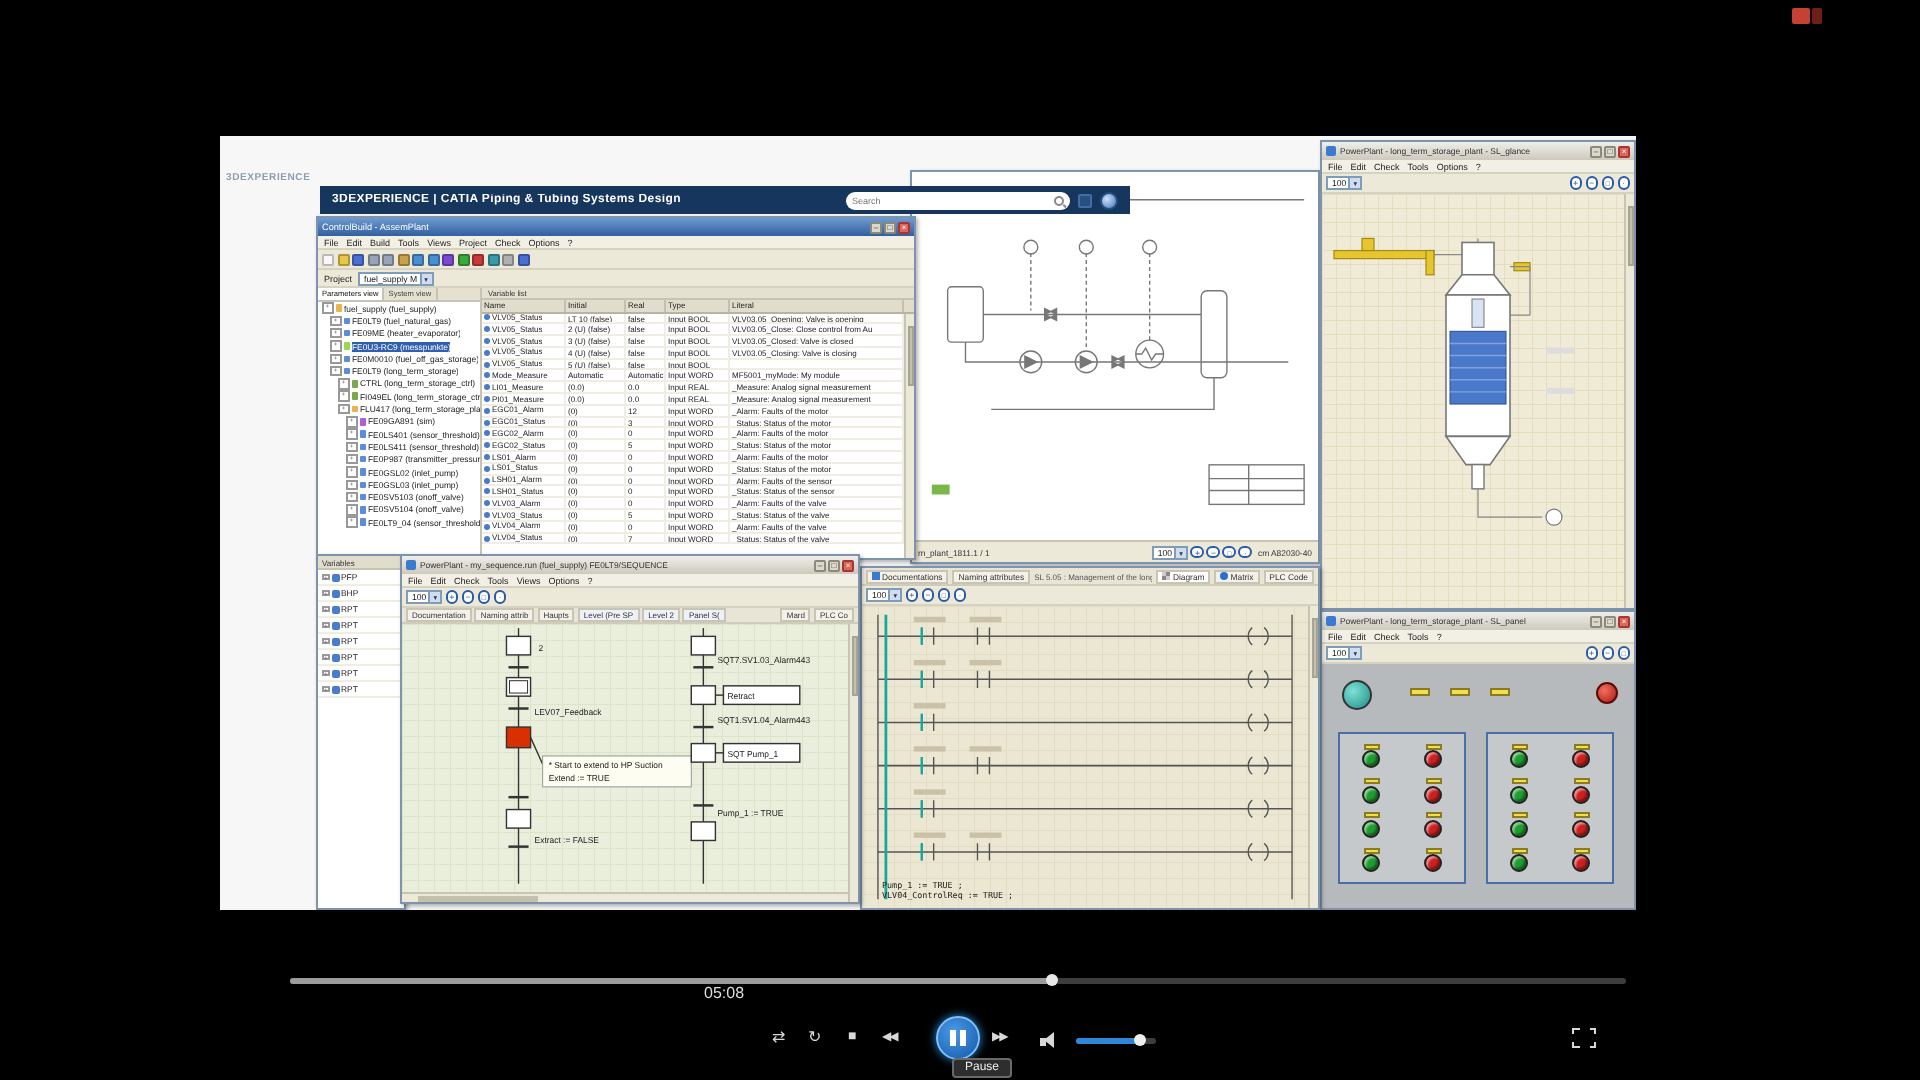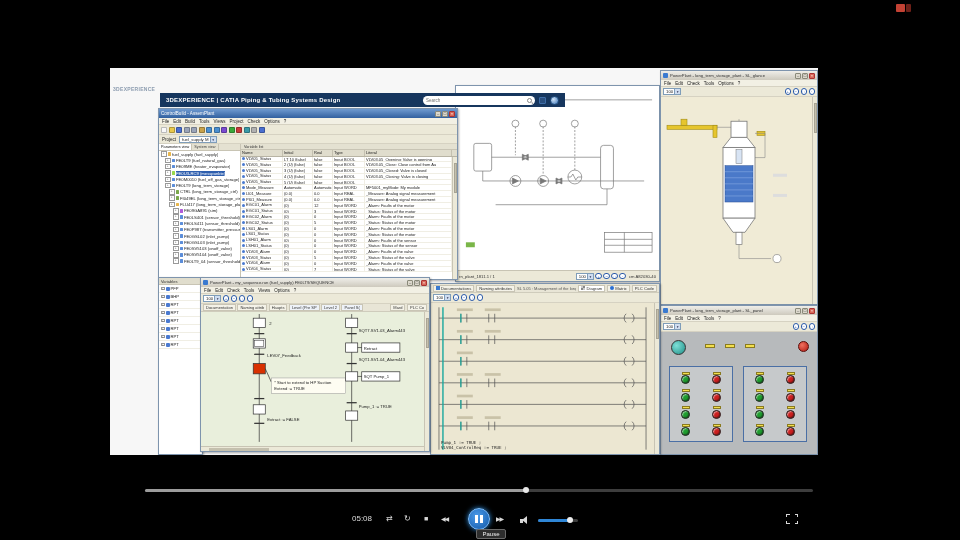--- a/index.html
+++ b/index.html
@@ -122,21 +122,21 @@
 .vp-tab{height:7px;font-size:4px;line-height:7px;padding:0 2px;background:#e0ddcd;border-bottom:1px solid #c8c4b4;color:#333}
 .vp-list{flex:1;overflow:hidden;background:#fff}
 .vp-item{display:flex;align-items:center;gap:1px;height:8px;font-size:4.2px;color:#222;padding:0 2px;border-bottom:0.5px solid #f0eee4;white-space:nowrap;overflow:hidden}
 .vp-exp{width:3.5px;height:3.5px;border:0.5px solid #999;font-size:3px;line-height:3px;text-align:center;color:#666;flex:none}
 .vp-exp::before{content:"+"}
 .vp-ico{width:4px;height:4px;background:#4a7ad0;border-radius:1px;flex:none}
 
 .progress{position:absolute;left:145px;top:489px;width:668px;height:3px;background:#3d3d3d;border-radius:2px}
 .played{height:100%;background:#9c9c9c;border-radius:2px;width:0}
 .phandle{position:absolute;top:-2px;left:0;width:6px;height:6px;margin-left:-3px;border-radius:50%;background:#e8e8e8}
-.ptime{position:absolute;left:352px;top:514px;font-size:8px;color:#ddd}
+.ptime{position:absolute;left:352px;top:492px;font-size:8px;color:#ddd}
 .pbtn{position:absolute;top:514px;background:none;border:none;color:#d8d8d8;font-size:8px;line-height:10px;padding:0;cursor:pointer;font-family:inherit}
 .b-shuffle{left:386px}.b-repeat{left:404px}.b-stop{left:424px;font-size:7px}
 .b-rew{left:441px;font-size:6px;letter-spacing:-1px}.b-fwd{left:496px;font-size:6px;letter-spacing:-1px}
 .pause{position:absolute;left:468px;top:508px;width:22px;height:22px;border-radius:50%;background:radial-gradient(circle at 40% 35%,#4a9ae8,#1258a8);border:1px solid #7fc0ff;box-shadow:0 0 5px #2f8fe0;padding:0;cursor:pointer}
 .pbars{display:flex;gap:2.5px;justify-content:center;align-items:center;height:100%}
 .pbars i{width:2.5px;height:8px;background:#fff;display:block}
 .vol{position:absolute;left:520px;top:516px;width:10px;height:9px}
 .spk-box{position:absolute;left:0;top:2.5px;width:3px;height:4px;background:#d8d8d8}
 .spk-tri{position:absolute;left:2px;top:0;width:0;height:0;border-top:4.5px solid transparent;border-bottom:4.5px solid transparent;border-right:5px solid #d8d8d8}
 .vslider{position:absolute;left:538px;top:519px;width:40px;height:2.5px;background:#3d3d3d;border-radius:2px}

